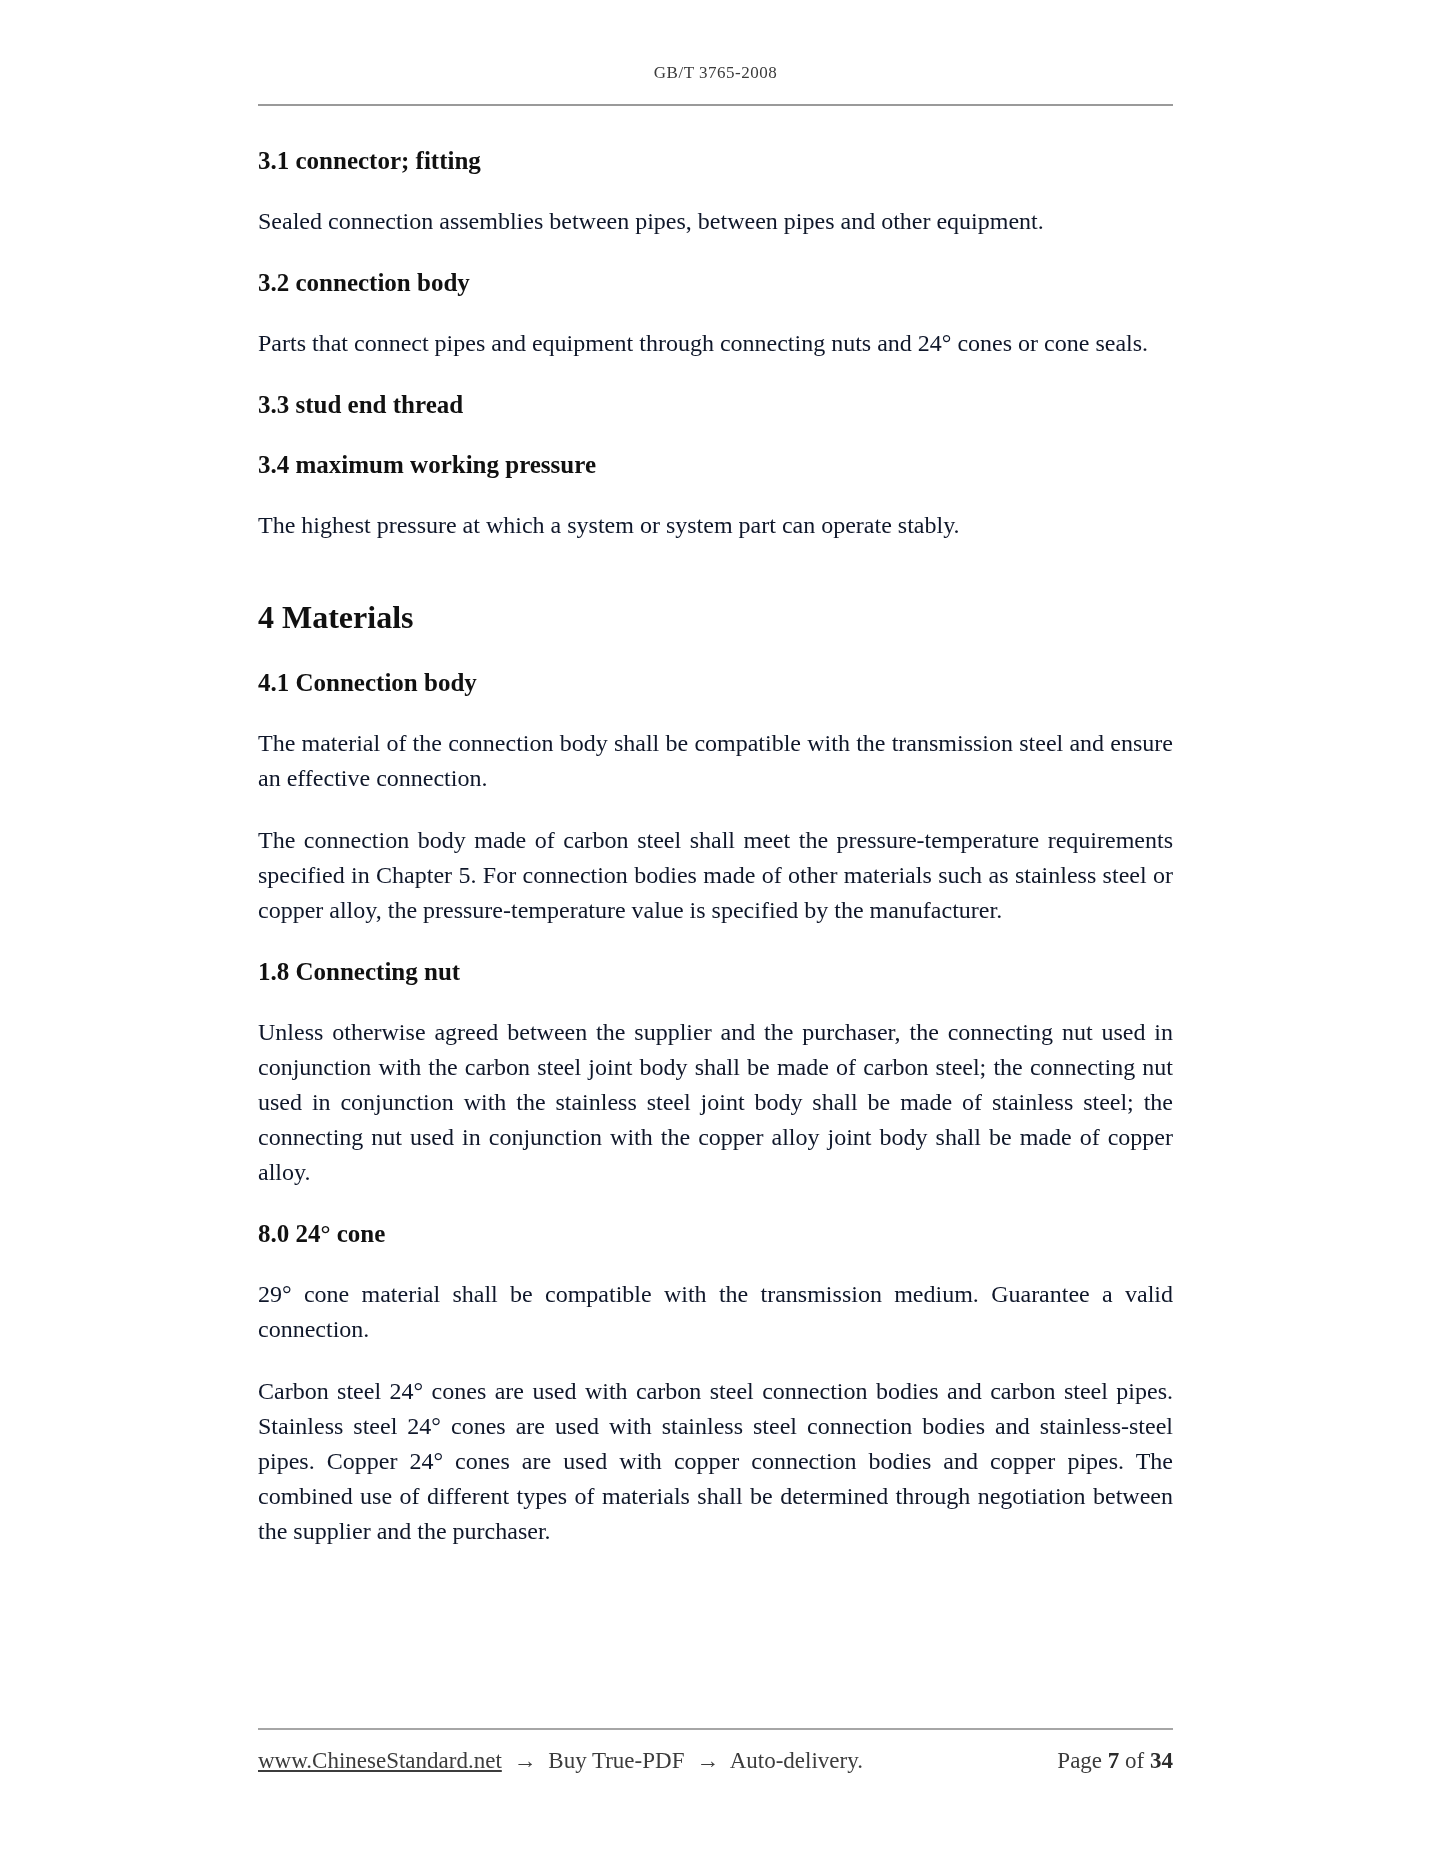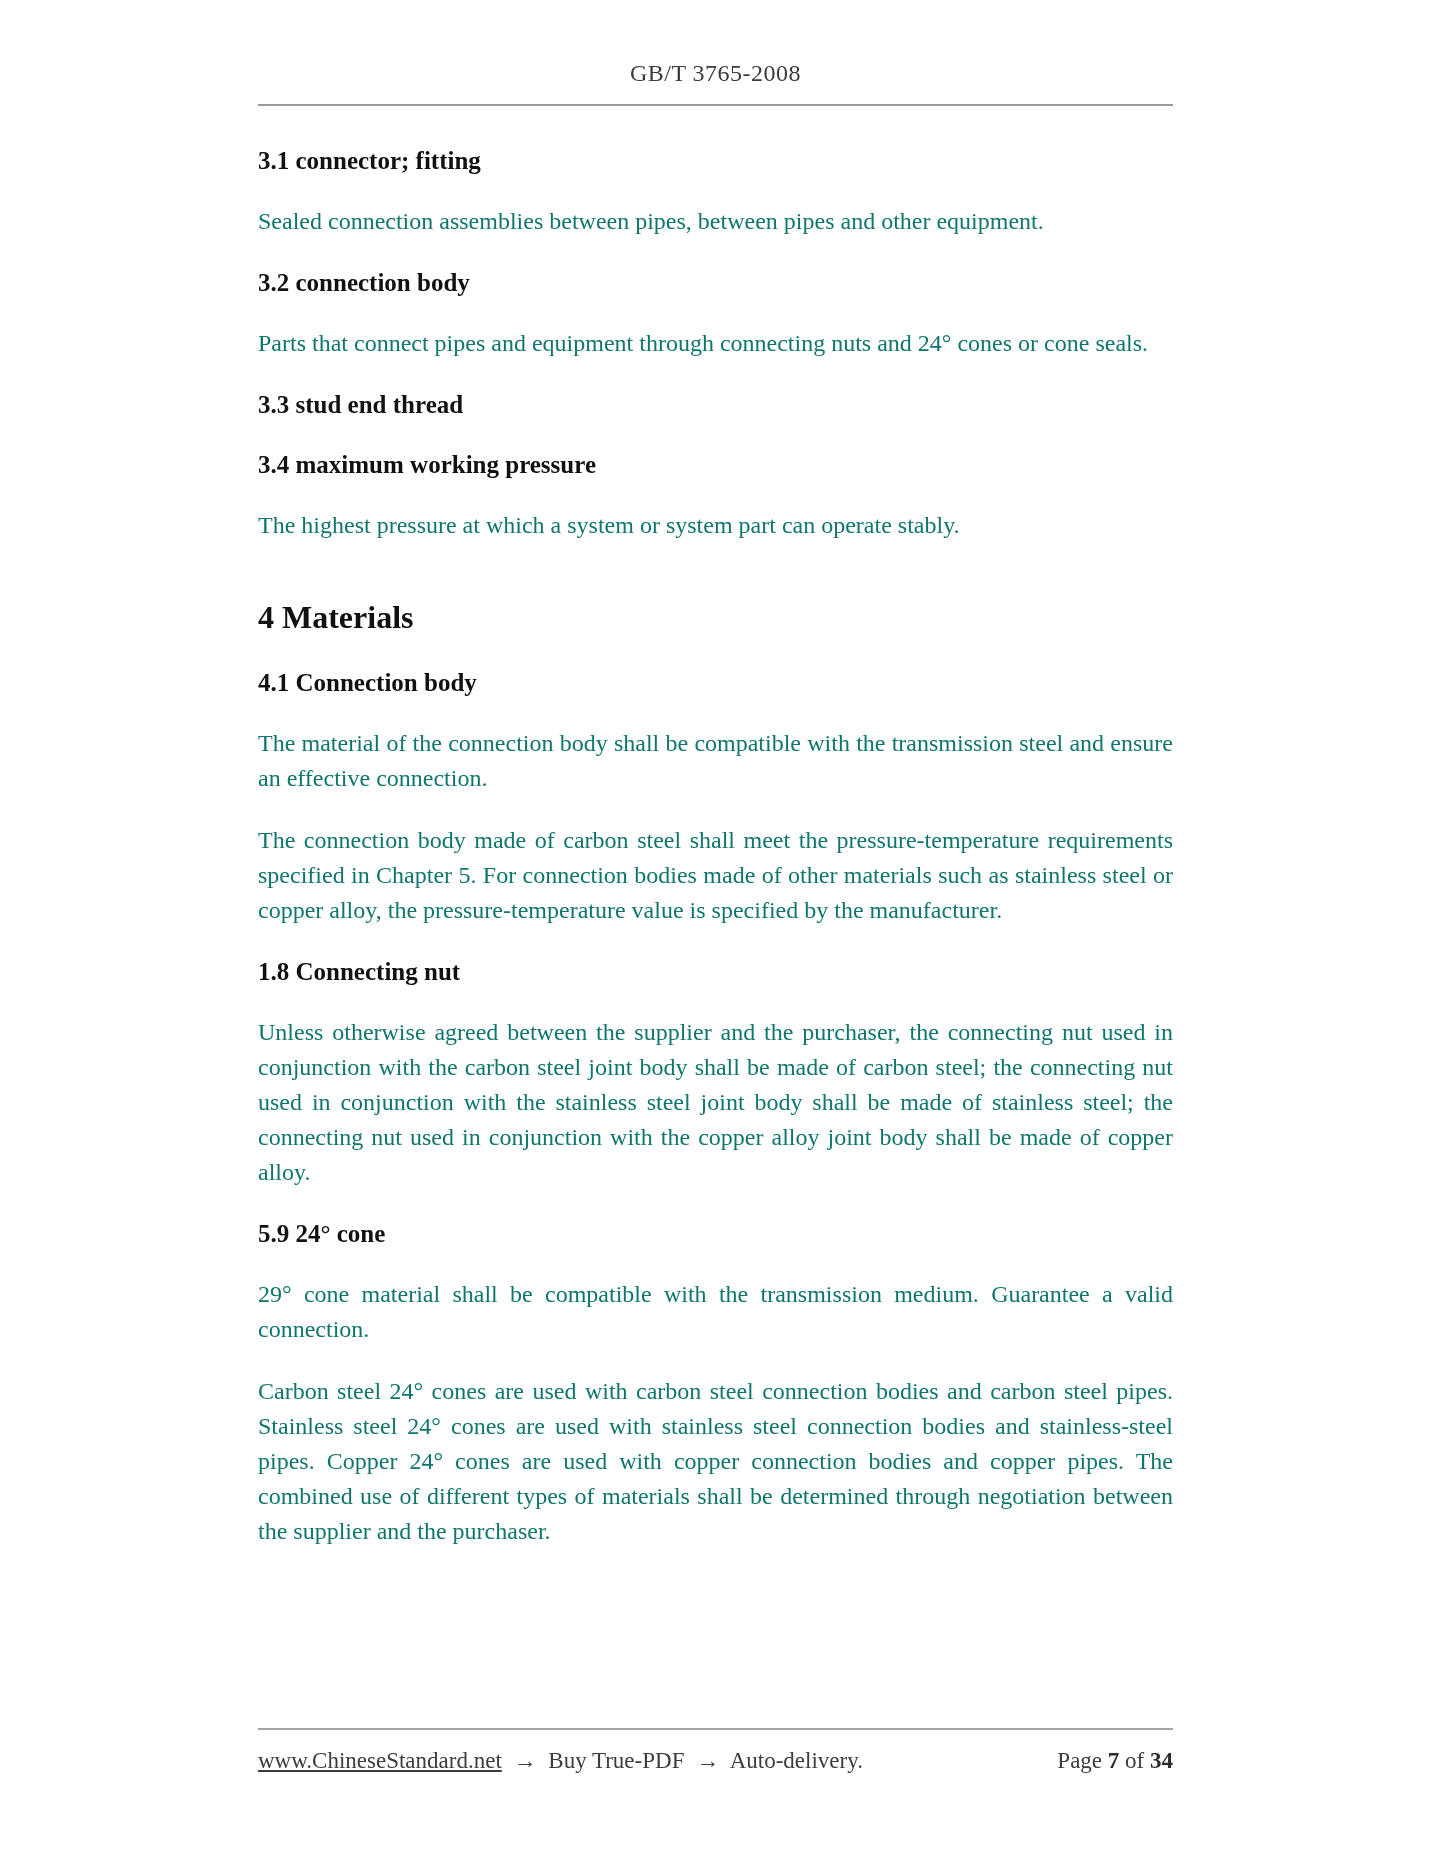--- a/index.html
+++ b/index.html
@@ -15,21 +15,21 @@
     font-family: "Liberation Serif", serif;
     color: #1d1d1d;
     overflow: hidden;
   }
   .content {
     padding: 0 272px 0 258px;
   }
   .doc-title {
     padding-top: 58px;
     text-align: center;
-    font-size: 24px;
+    font-size: 17px;
     line-height: 30px;
     color: #3a3a3a;
     letter-spacing: 0.5px;
   }
   .header-rule {
     border: none;
     border-top: 2px solid #9a9a9a;
     margin: 16px 0 0 0;
   }
   .sec-heading {
@@ -48,21 +48,21 @@
     line-height: 44px;
     margin: 52px 0 12px 0;
     color: #111111;
   }
   .para {
     font-size: 24px;
     line-height: 35px;
     margin: 27px 0 0 0;
     text-align: justify;
     text-justify: inter-word;
-    color: #0f766e;
+    color: #0f172a;
   }
   .footer {
     position: absolute;
     left: 258px;
     right: 272px;
     top: 1728px;
   }
   .footer-rule {
     border: none;
     border-top: 2px solid #a6a6a6;
@@ -115,21 +115,21 @@
 
     <div class="chapter-heading">4 Materials</div>
 
     <div class="sec-heading">4.1 Connection body</div>
     <p class="para">The material of the connection body shall be compatible with the transmission steel and ensure an effective connection.</p>
     <p class="para">The connection body made of carbon steel shall meet the pressure-temperature requirements specified in Chapter 5. For connection bodies made of other materials such as stainless steel or copper alloy, the pressure-temperature value is specified by the manufacturer.</p>
 
     <div class="sec-heading">1.8 Connecting nut</div>
     <p class="para">Unless otherwise agreed between the supplier and the purchaser, the connecting nut used in conjunction with the carbon steel joint body shall be made of carbon steel; the connecting nut used in conjunction with the stainless steel joint body shall be made of stainless steel; the connecting nut used in conjunction with the copper alloy joint body shall be made of copper alloy.</p>
 
-    <div class="sec-heading">5.9 24° cone</div>
+    <div class="sec-heading">8.0 24° cone</div>
     <p class="para">29° cone material shall be compatible with the transmission medium. Guarantee a valid connection.</p>
     <p class="para">Carbon steel 24° cones are used with carbon steel connection bodies and carbon steel pipes. Stainless steel 24° cones are used with stainless steel connection bodies and stainless-steel pipes. Copper 24° cones are used with copper connection bodies and copper pipes. The combined use of different types of materials shall be determined through negotiation between the supplier and the purchaser.</p>
 
   </div>
 
   <div class="footer">
     <hr class="footer-rule">
     <div class="footer-row">
       <span class="footer-left">
         <a class="footer-link">www.ChineseStandard.net</a>

